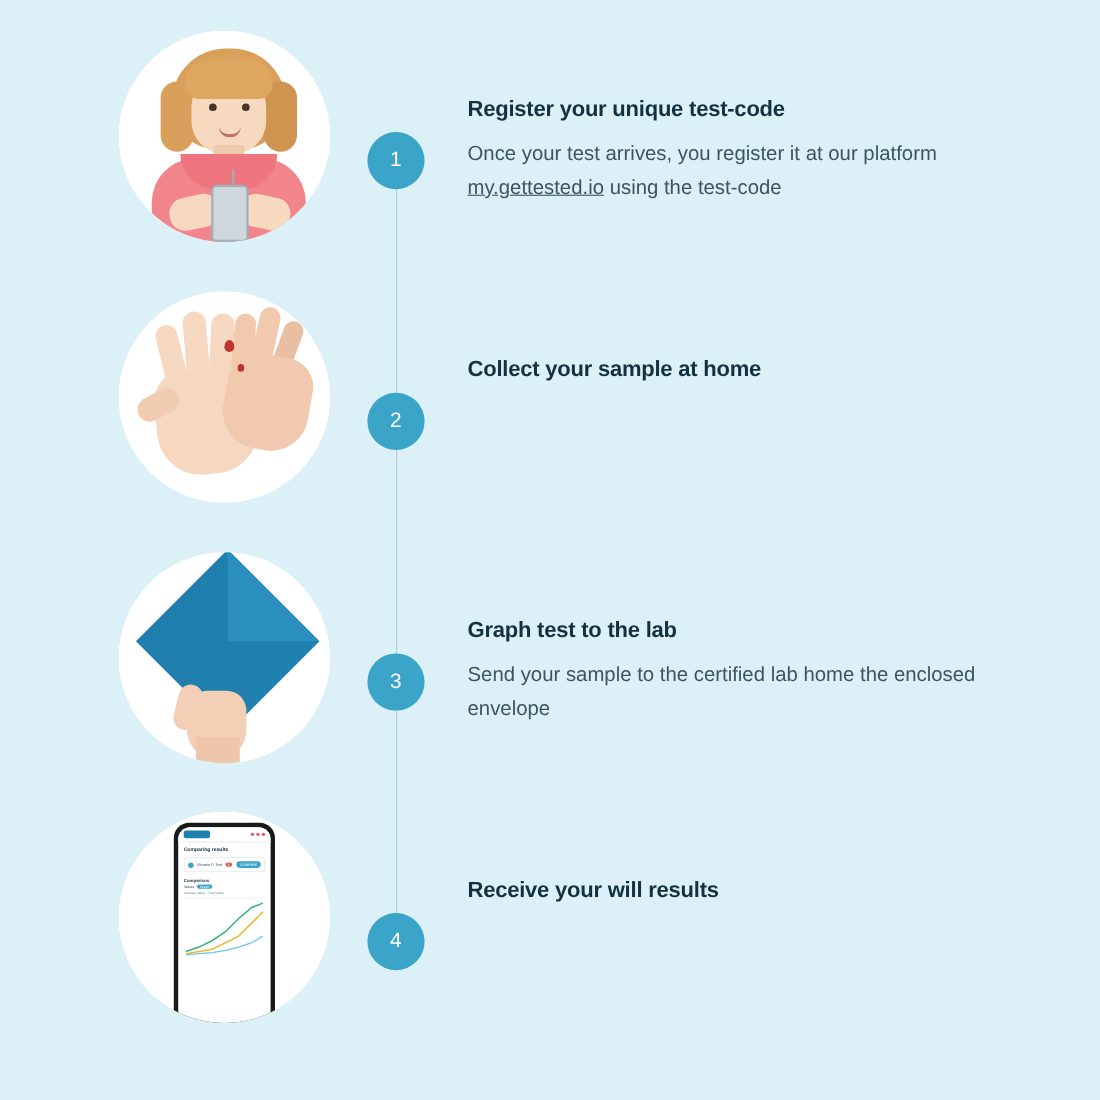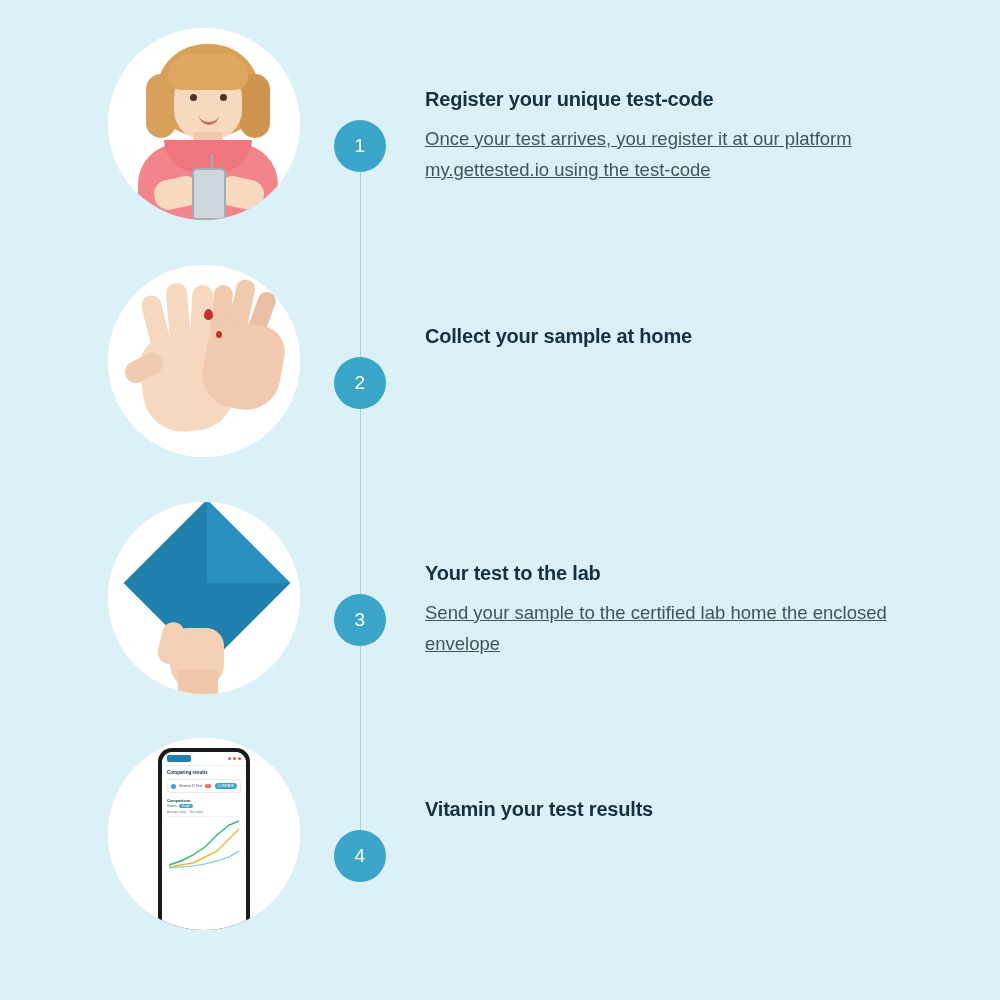--- a/index.html
+++ b/index.html
@@ -97,21 +97,20 @@
     letter-spacing: -0.2px;
     margin: 0 0 12px 0;
     line-height: 1.15;
   }
   .desc {
     font-size: 18.5px;
     color: #3c5560;
     line-height: 1.68;
     margin: 0;
     max-width: 480px;
-    text-decoration: underline;
   }
   .desc .link {
     color: #3c5560;
     text-decoration: underline;
     cursor: pointer;
   }
 
   
   .w-bg { position:absolute; inset:0; background:#fff; }
   .w-hair {
@@ -327,21 +326,21 @@
           <div class="w-bg"></div>
           <div class="e-env"></div>
           <div class="e-flap"></div>
           <div class="e-thumb"></div>
           <div class="e-hand"></div>
           <div class="e-wrist"></div>
         </div>
       </div>
       <div class="badge">3</div>
       <div class="content">
-        <h3 class="title">Your test to the lab</h3>
+        <h3 class="title">Graph test to the lab</h3>
         <p class="desc">Send your sample to the certified lab home the enclosed envelope</p>
       </div>
     </div>
 
     <div class="step step-4">
       <div class="bubble">
         <div class="art">
           <div class="w-bg"></div>
           <div class="p-phone">
             <div class="p-screen">
@@ -375,18 +374,18 @@
                   <polyline points="2,50 14,48 26,46 38,40 50,34 62,22 72,12" fill="none" stroke="#e8b93c" stroke-width="1.4"></polyline>
                   <polyline points="2,51 14,50 26,49 38,47 50,44 62,40 72,34" fill="none" stroke="#6fc3e8" stroke-width="1.2"></polyline>
                 </svg>
               </div>
             </div>
           </div>
         </div>
       </div>
       <div class="badge">4</div>
       <div class="content">
-        <h3 class="title">Vitamin your test results</h3>
+        <h3 class="title">Receive your will results</h3>
       </div>
     </div>
 
   </div>
 </div>
 
 </body></html>

